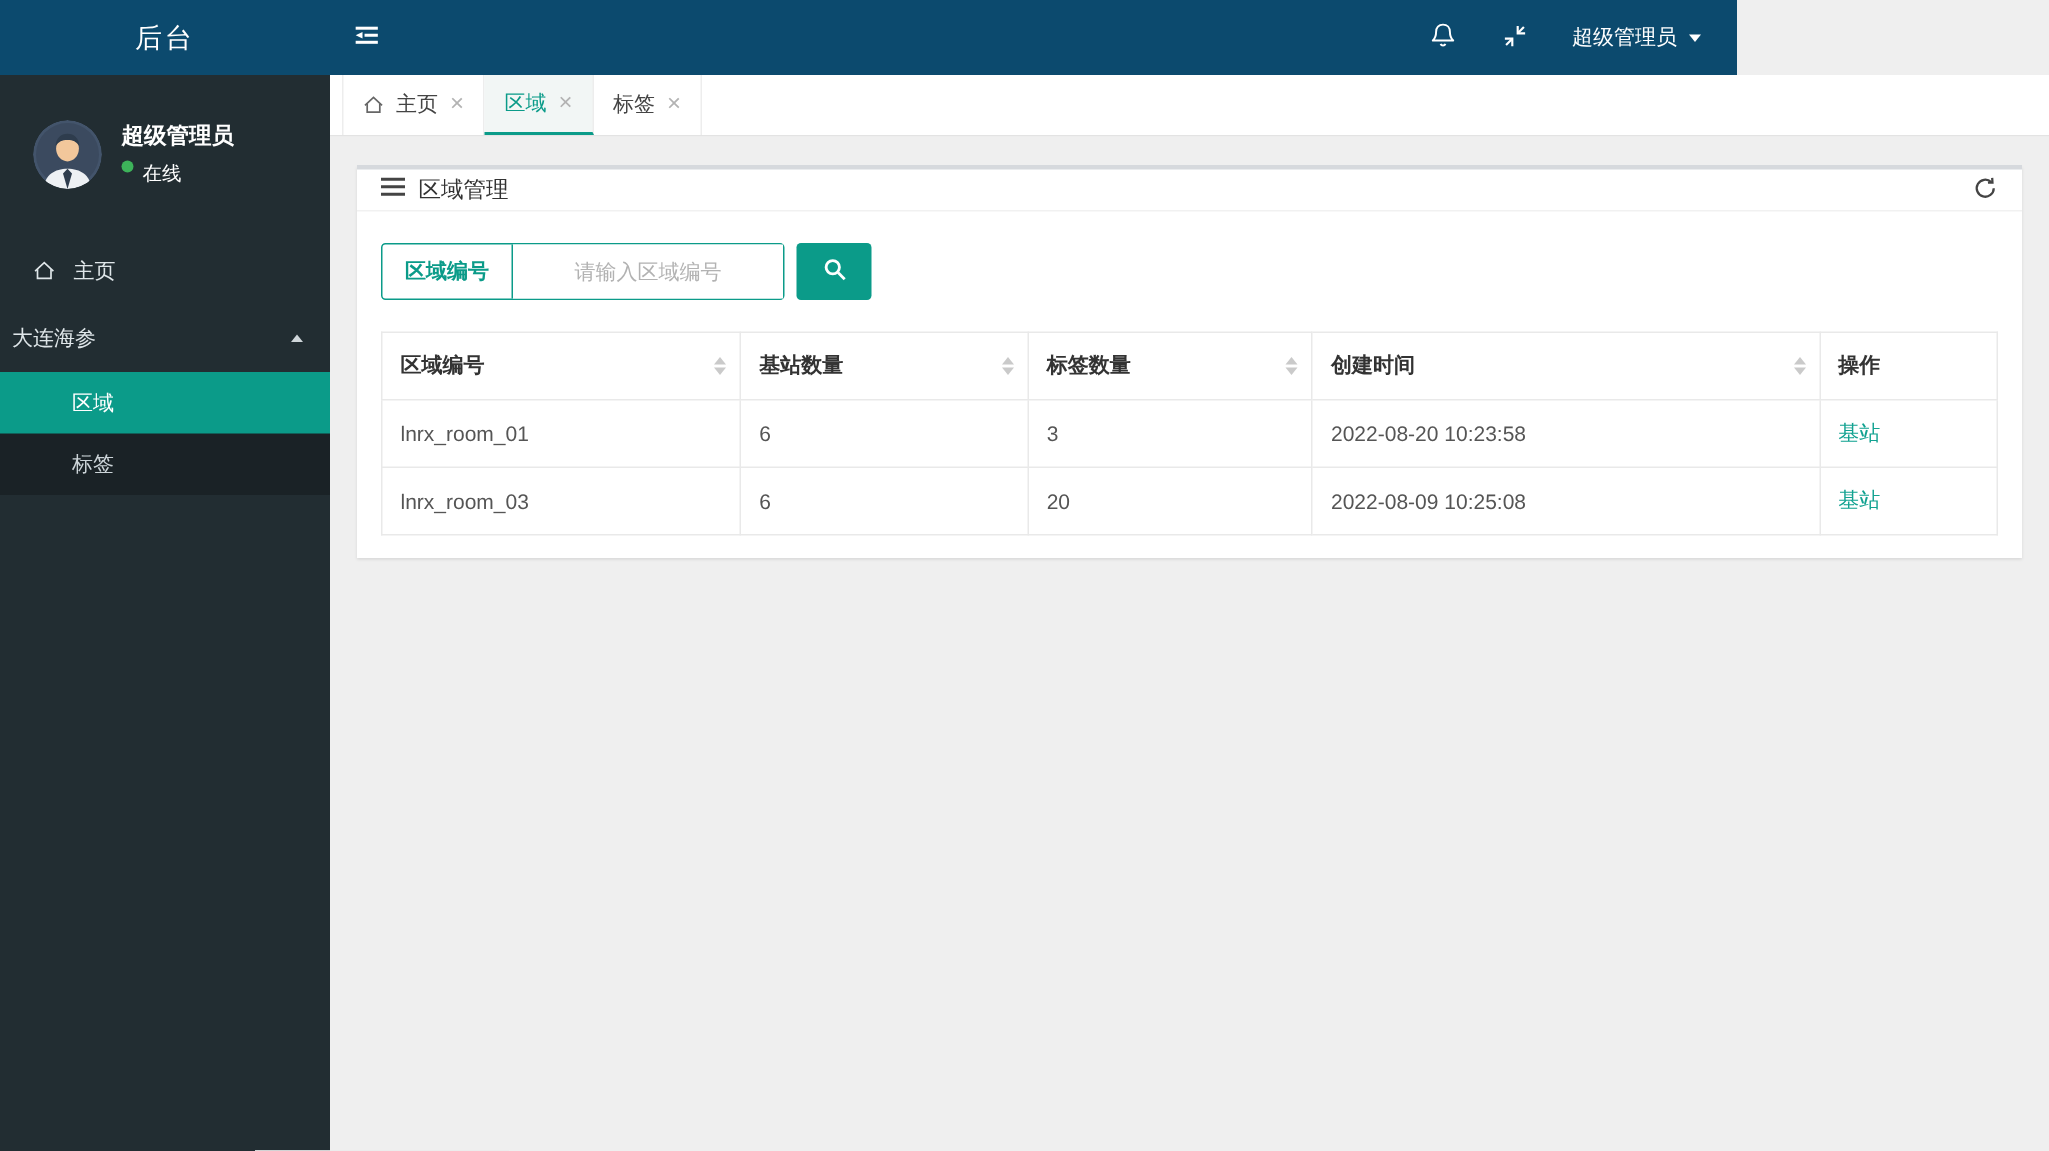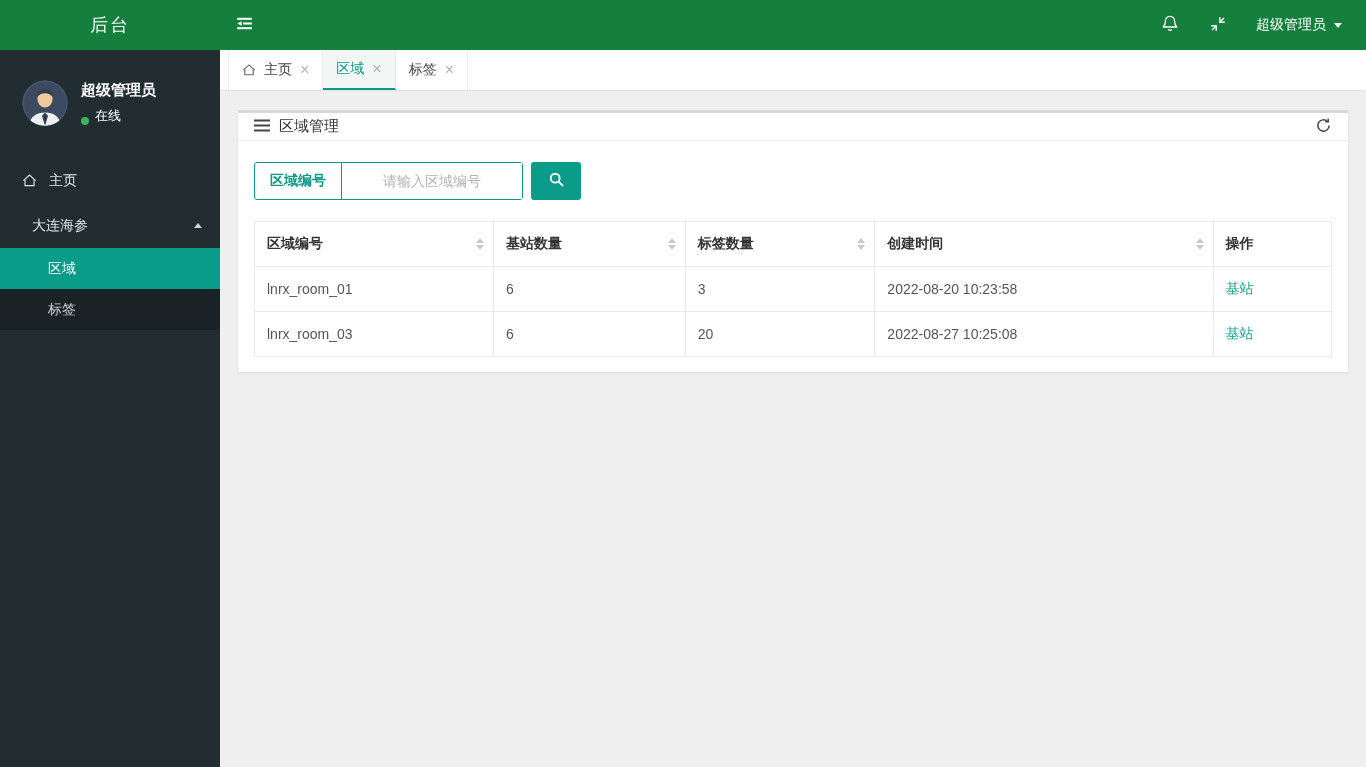--- a/index.html
+++ b/index.html
@@ -1,40 +1,40 @@
 <!DOCTYPE html>
 <html><head>
 <meta charset="utf-8">
 <style>
   * { margin:0; padding:0; box-sizing:border-box; }
   html,body { width:100%; height:100%; background:#e9e9e9; }
   body { font-family:"Liberation Sans","DejaVu Sans",sans-serif; }
   .app { position:relative; width:1366px; height:767px; overflow:hidden; background:#efefef; }
 
   
-  .navbar { position:absolute; top:0; left:0; width:1366px; height:50px; background:#15803d; display:flex; align-items:stretch; z-index:5; }
+  .navbar { position:absolute; top:0; left:0; width:1158px; height:50px; background:#0c4a6e; display:flex; align-items:stretch; z-index:5; }
   .brand { width:220px; display:flex; align-items:center; justify-content:center; color:#fff; font-size:18px; letter-spacing:2px; cursor:pointer; }
   .nav-main { flex:1; display:flex; align-items:stretch; }
   .icon-btn { width:48px; display:flex; align-items:center; justify-content:center; background:transparent; border:none; cursor:pointer; color:#fff; }
   .nav-right { margin-left:auto; display:flex; align-items:stretch; }
   .user-menu { display:flex; align-items:center; gap:8px; color:#fff; font-size:14px; padding:0 24px 0 14px; cursor:pointer; }
   .caret-down { width:0; height:0; border-left:4.5px solid transparent; border-right:4.5px solid transparent; border-top:5px solid currentColor; display:inline-block; }
   .caret-up   { width:0; height:0; border-left:4.5px solid transparent; border-right:4.5px solid transparent; border-bottom:5px solid currentColor; display:inline-block; }
 
   
   .sidebar { position:absolute; top:50px; left:0; bottom:0; width:220px; background:#222d32; z-index:4; }
   .user-panel { display:flex; align-items:center; gap:13px; padding:30px 0 0 22px; }
   .avatar { width:46px; height:46px; border-radius:50%; overflow:hidden; flex:0 0 auto; }
   .user-name { color:#fff; font-size:15px; font-weight:bold; margin-bottom:7px; }
-  .user-status { display:flex; align-items:flex-end; gap:6px; color:#fff; font-size:13px; }
+  .user-status { display:flex; align-items:flex-start; gap:6px; color:#fff; font-size:13px; }
   .dot { width:8px; height:8px; border-radius:50%; background:#3db35a; }
   .menu { margin-top:32px; }
   .menu-item { height:45px; display:flex; align-items:center; gap:11px; padding:0 18px 0 21px; color:#dfe6e9; font-size:14px; cursor:pointer; }
   .menu-item .m-caret { margin-left:auto; color:#cfd6da; }
-  .menu-item.no-icon { padding-left:32px; }
+  .menu-item.no-icon { padding-left:8px; }
   .submenu { background:#1a2226; }
   .submenu-item { height:41px; display:flex; align-items:center; padding-left:48px; color:#ccd4d8; font-size:14px; cursor:pointer; }
   .submenu-item.active { background:#0b9b89; color:#fff; }
   .micon { display:flex; width:17px; justify-content:center; color:#dfe6e9; }
 
   
   .main { position:absolute; top:50px; left:220px; right:0; bottom:0; background:#efefef; }
   .tabbar { height:41px; background:#fff; border-bottom:1px solid #e3e3e3; display:flex; align-items:stretch; padding-left:8px; }
   .tab { display:flex; align-items:center; gap:8px; padding:0 13px; font-size:14px; color:#444; border-right:1px solid #ededed; cursor:pointer; position:relative; }
   .tab:first-child { border-left:1px solid #ededed; }
@@ -274,21 +274,21 @@
                 <td>3</td>
                 <td>2022-08-20 10:23:58</td>
                 <td>
                   <a class="cell-link">基站</a>
                 </td>
               </tr>
               <tr>
                 <td>lnrx_room_03</td>
                 <td>6</td>
                 <td>20</td>
-                <td>2022-08-27 10:25:08</td>
+                <td>2022-08-09 10:25:08</td>
                 <td>
                   <a class="cell-link">基站</a>
                 </td>
               </tr>
             </tbody>
           </table>
 
         </div>
       </section>
     </div>

